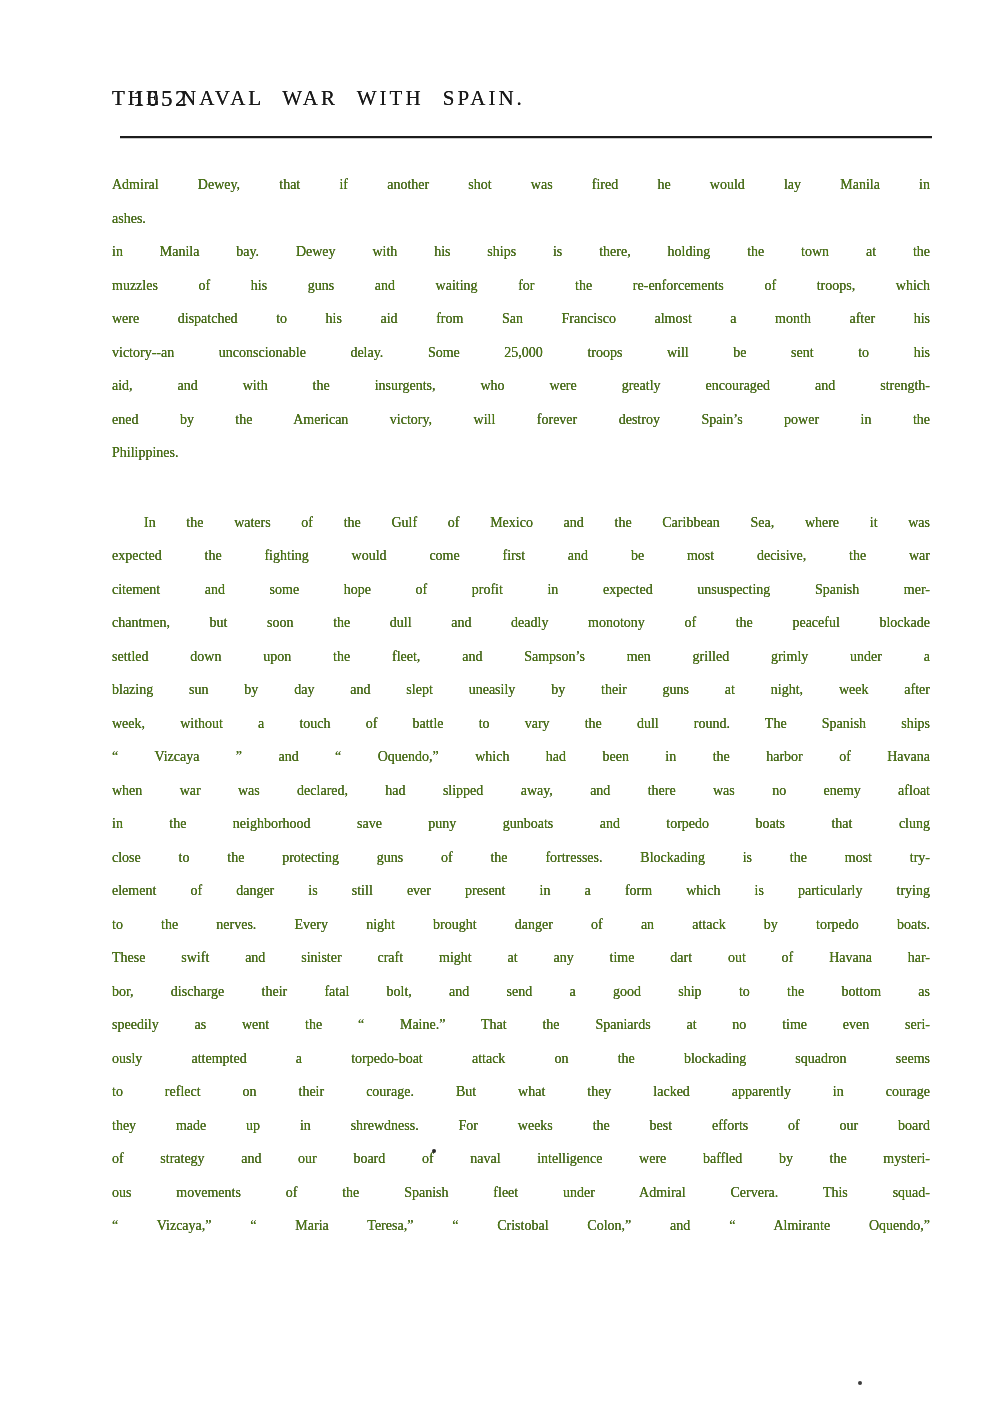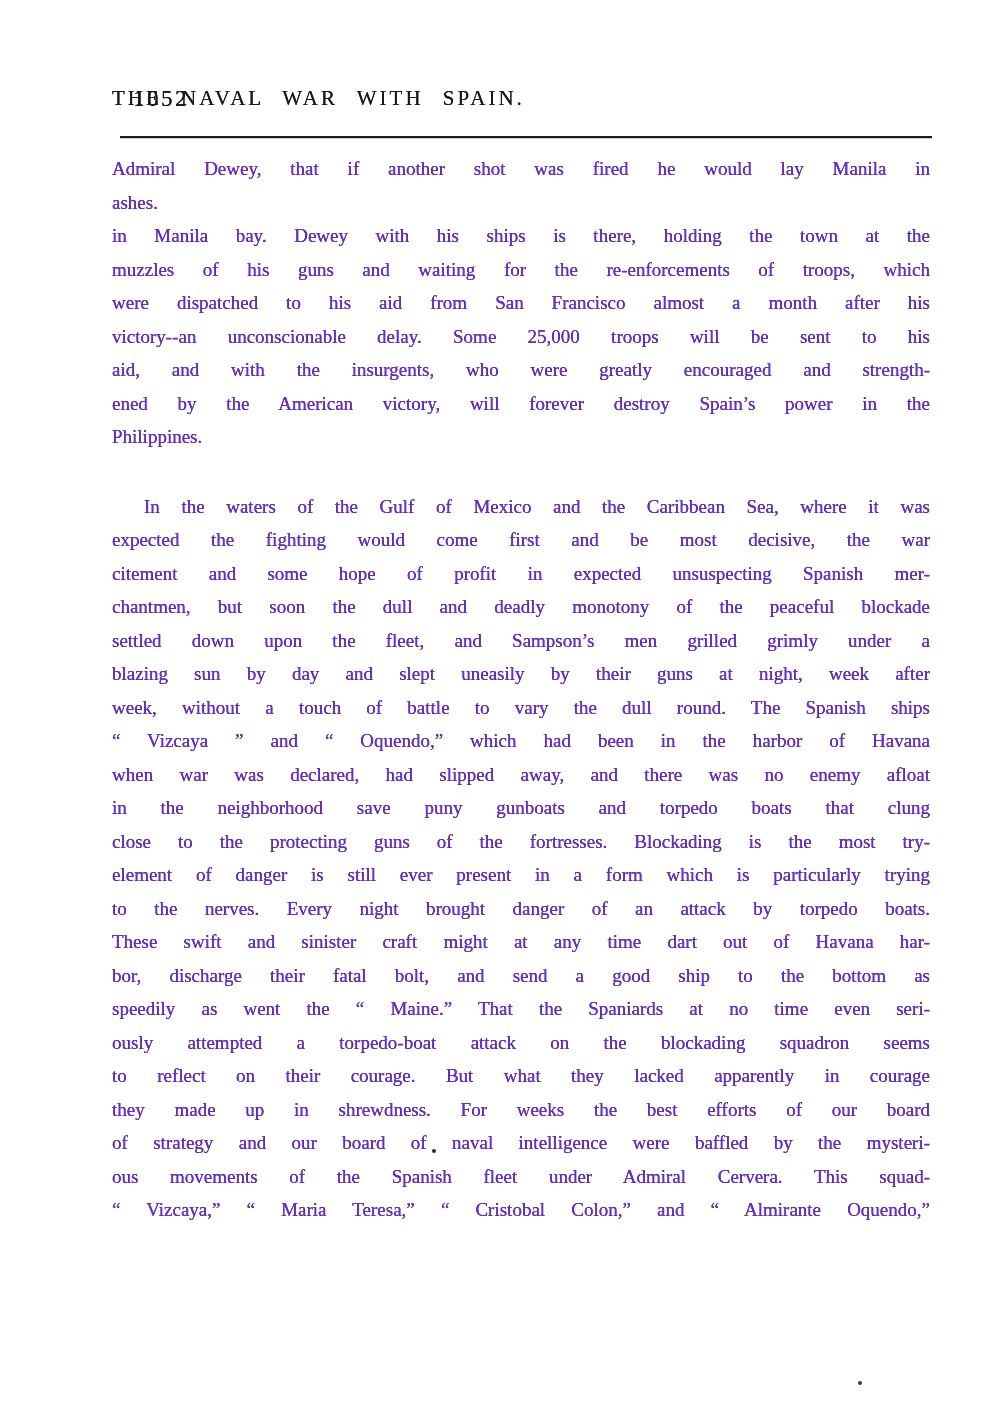--- a/index.html
+++ b/index.html
@@ -55,26 +55,26 @@
     position: absolute;
     top: 136px;
     left: 8px;
     width: 812px;
     height: 2.4px;
     background: #1c1c1c;
     box-shadow: 0 0.5px 0 rgba(20,20,20,0.45);
   }
   .body-text {
     position: absolute;
-    top: 152px;
+    top: 168px;
     left: 0;
     width: 818px;
-    font-size: 19px;
+    font-size: 14px;
     line-height: 33.5px;
-    color: #6d28d9;
+    color: #4d7c0f;
     text-shadow: 0 0 0.45px #222;
   }
   .para { margin: 0; }
   .para.gap-above { margin-top: 36px; }
   .line {
     text-align: justify;
     text-align-last: justify;
     white-space: normal;
   }
   .line.end {

